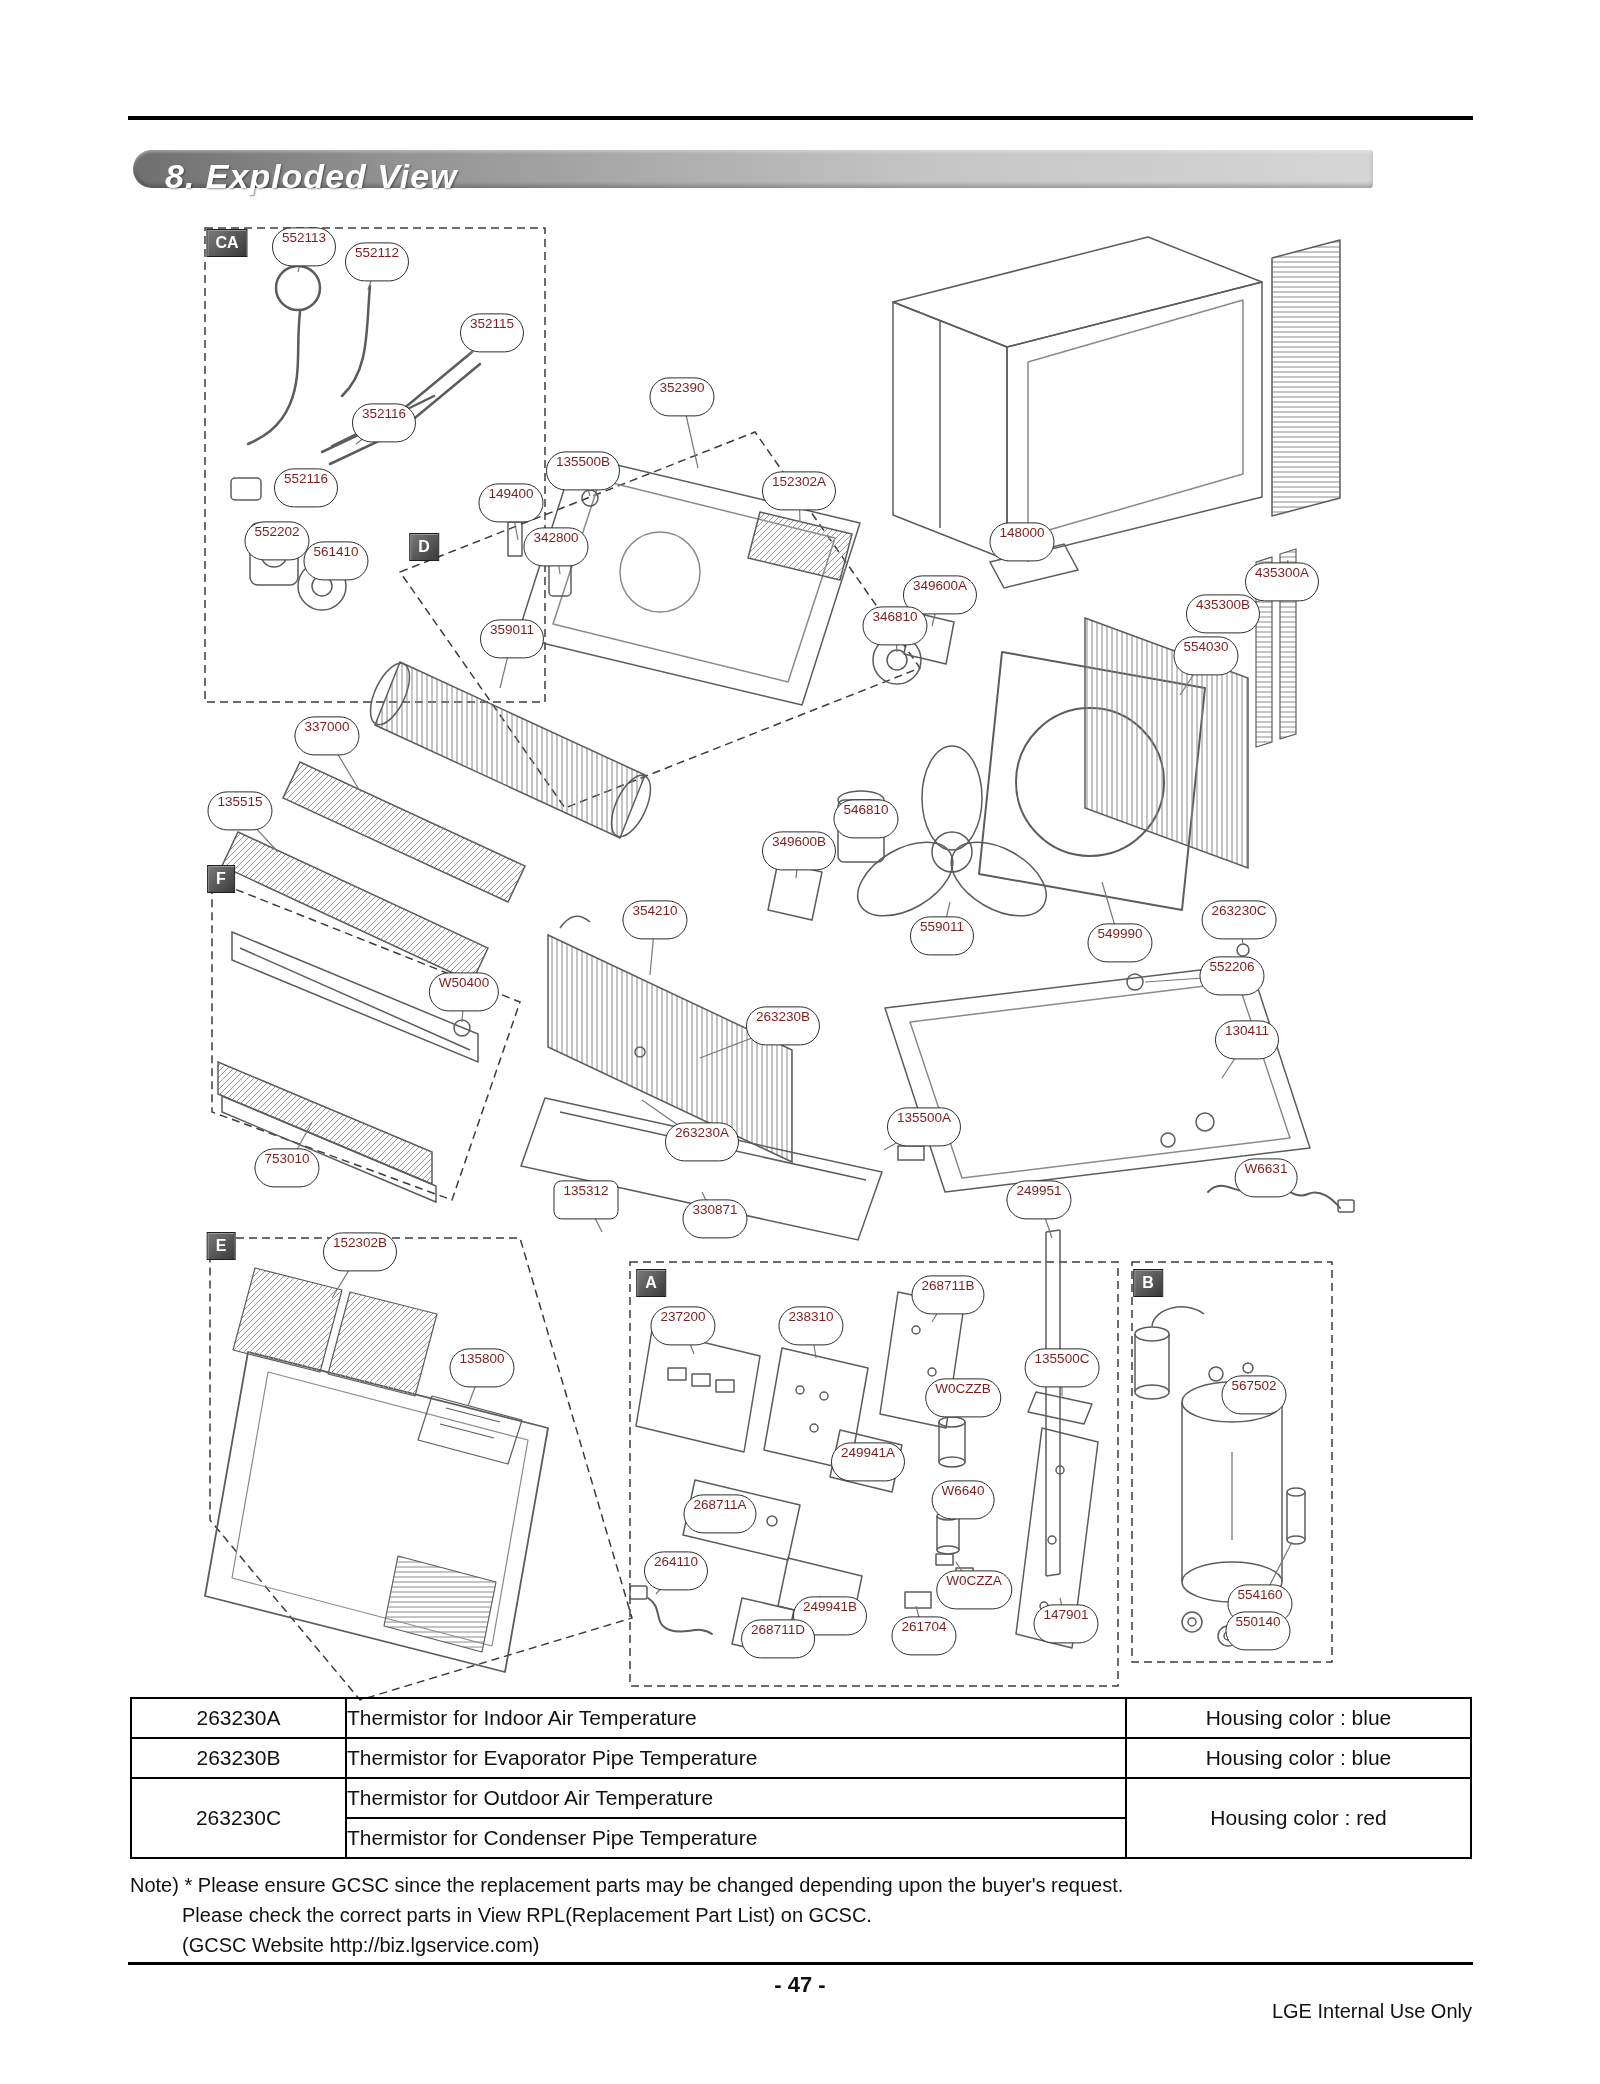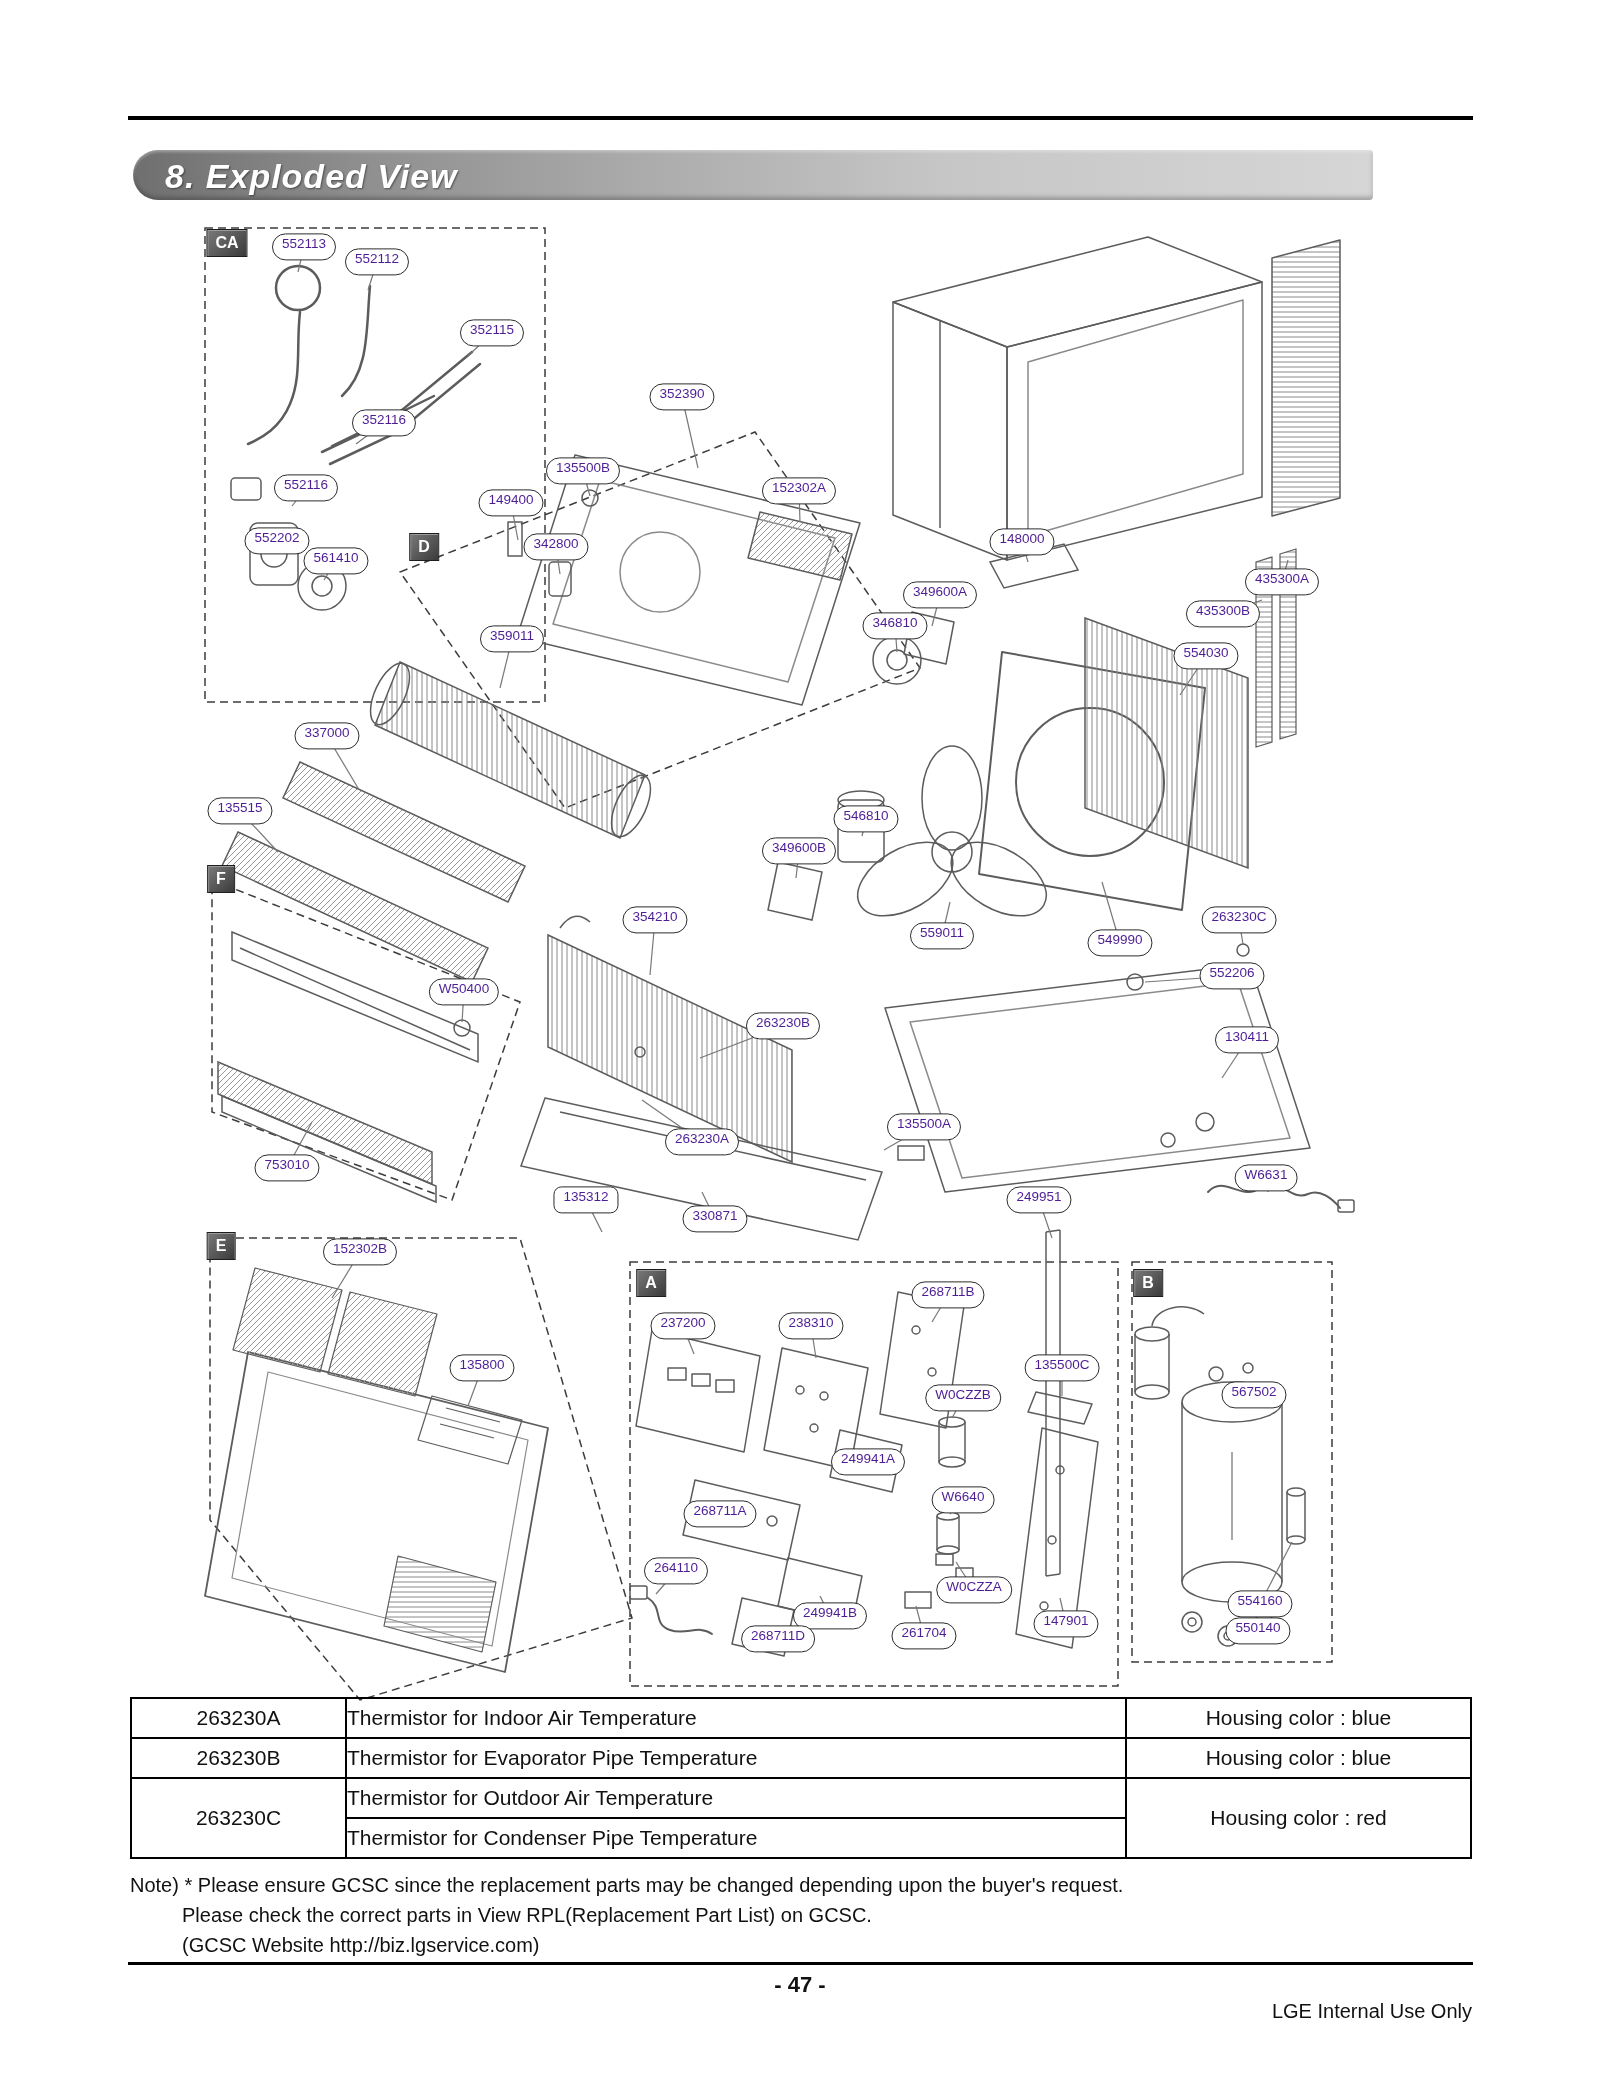--- a/index.html
+++ b/index.html
@@ -2,35 +2,35 @@
 <html><head>
 <meta charset="utf-8">
 <style>
   html,body { margin:0; padding:0; background:#fff; }
   .page {
     position:relative; width:1600px; height:2084px; background:#ffffff;
     font-family:"Liberation Sans", sans-serif; overflow:hidden; color:#111;
   }
   .top-rule { position:absolute; left:128px; top:116px; width:1345px; height:4px; background:#000; }
   .banner {
-    position:absolute; left:133px; top:150px; width:1240px; height:50px;
+    position:absolute; left:133px; top:150px; width:1240px; height:38px;
     background:linear-gradient(90deg,#6f6f6f 0%,#8e8e8e 18%,#aaaaaa 40%,#c6c6c6 65%,#d6d6d6 100%);
     border-radius:26px 4px 4px 26px;
     box-shadow:inset 0 2px 3px rgba(255,255,255,.35), inset 0 -3px 4px rgba(0,0,0,.25);
   }
   .banner-title {
     position:absolute; left:32px; top:7px; color:#fff; font-size:34px; font-weight:bold; font-style:italic;
     letter-spacing:1px; text-shadow:1px 1px 2px rgba(0,0,0,.45); white-space:nowrap;
   }
   svg.art { position:absolute; left:0; top:0; }
   #labels { position:absolute; left:0; top:0; width:1600px; height:2084px; }
   .pill {
     position:absolute; transform:translate(-50%,-50%);
     border:1.6px solid #2c2c2c; border-radius:999px; background:#fff;
-    padding:1px 9px 6px 9px; font-size:13.5px; line-height:1.35; color:#4c1d95; white-space:nowrap;
+    padding:1px 9px 18px 9px; font-size:13.5px; line-height:1.35; color:#7f1d1d; white-space:nowrap;
   }
   .secbox {
     position:absolute; transform:translate(-50%,-50%);
     background:linear-gradient(135deg,#7a7a7a,#3a3a3a); color:#fff;
     font-weight:bold; font-size:16px; line-height:1; padding:5px 8px;
     border:1px solid #1d1d1d; box-shadow:inset 1px 1px 0 #9a9a9a;
   }
   table.parts-table {
     position:absolute; left:130px; top:1697px; width:1340px;
     border-collapse:collapse; table-layout:fixed; font-size:21px;

